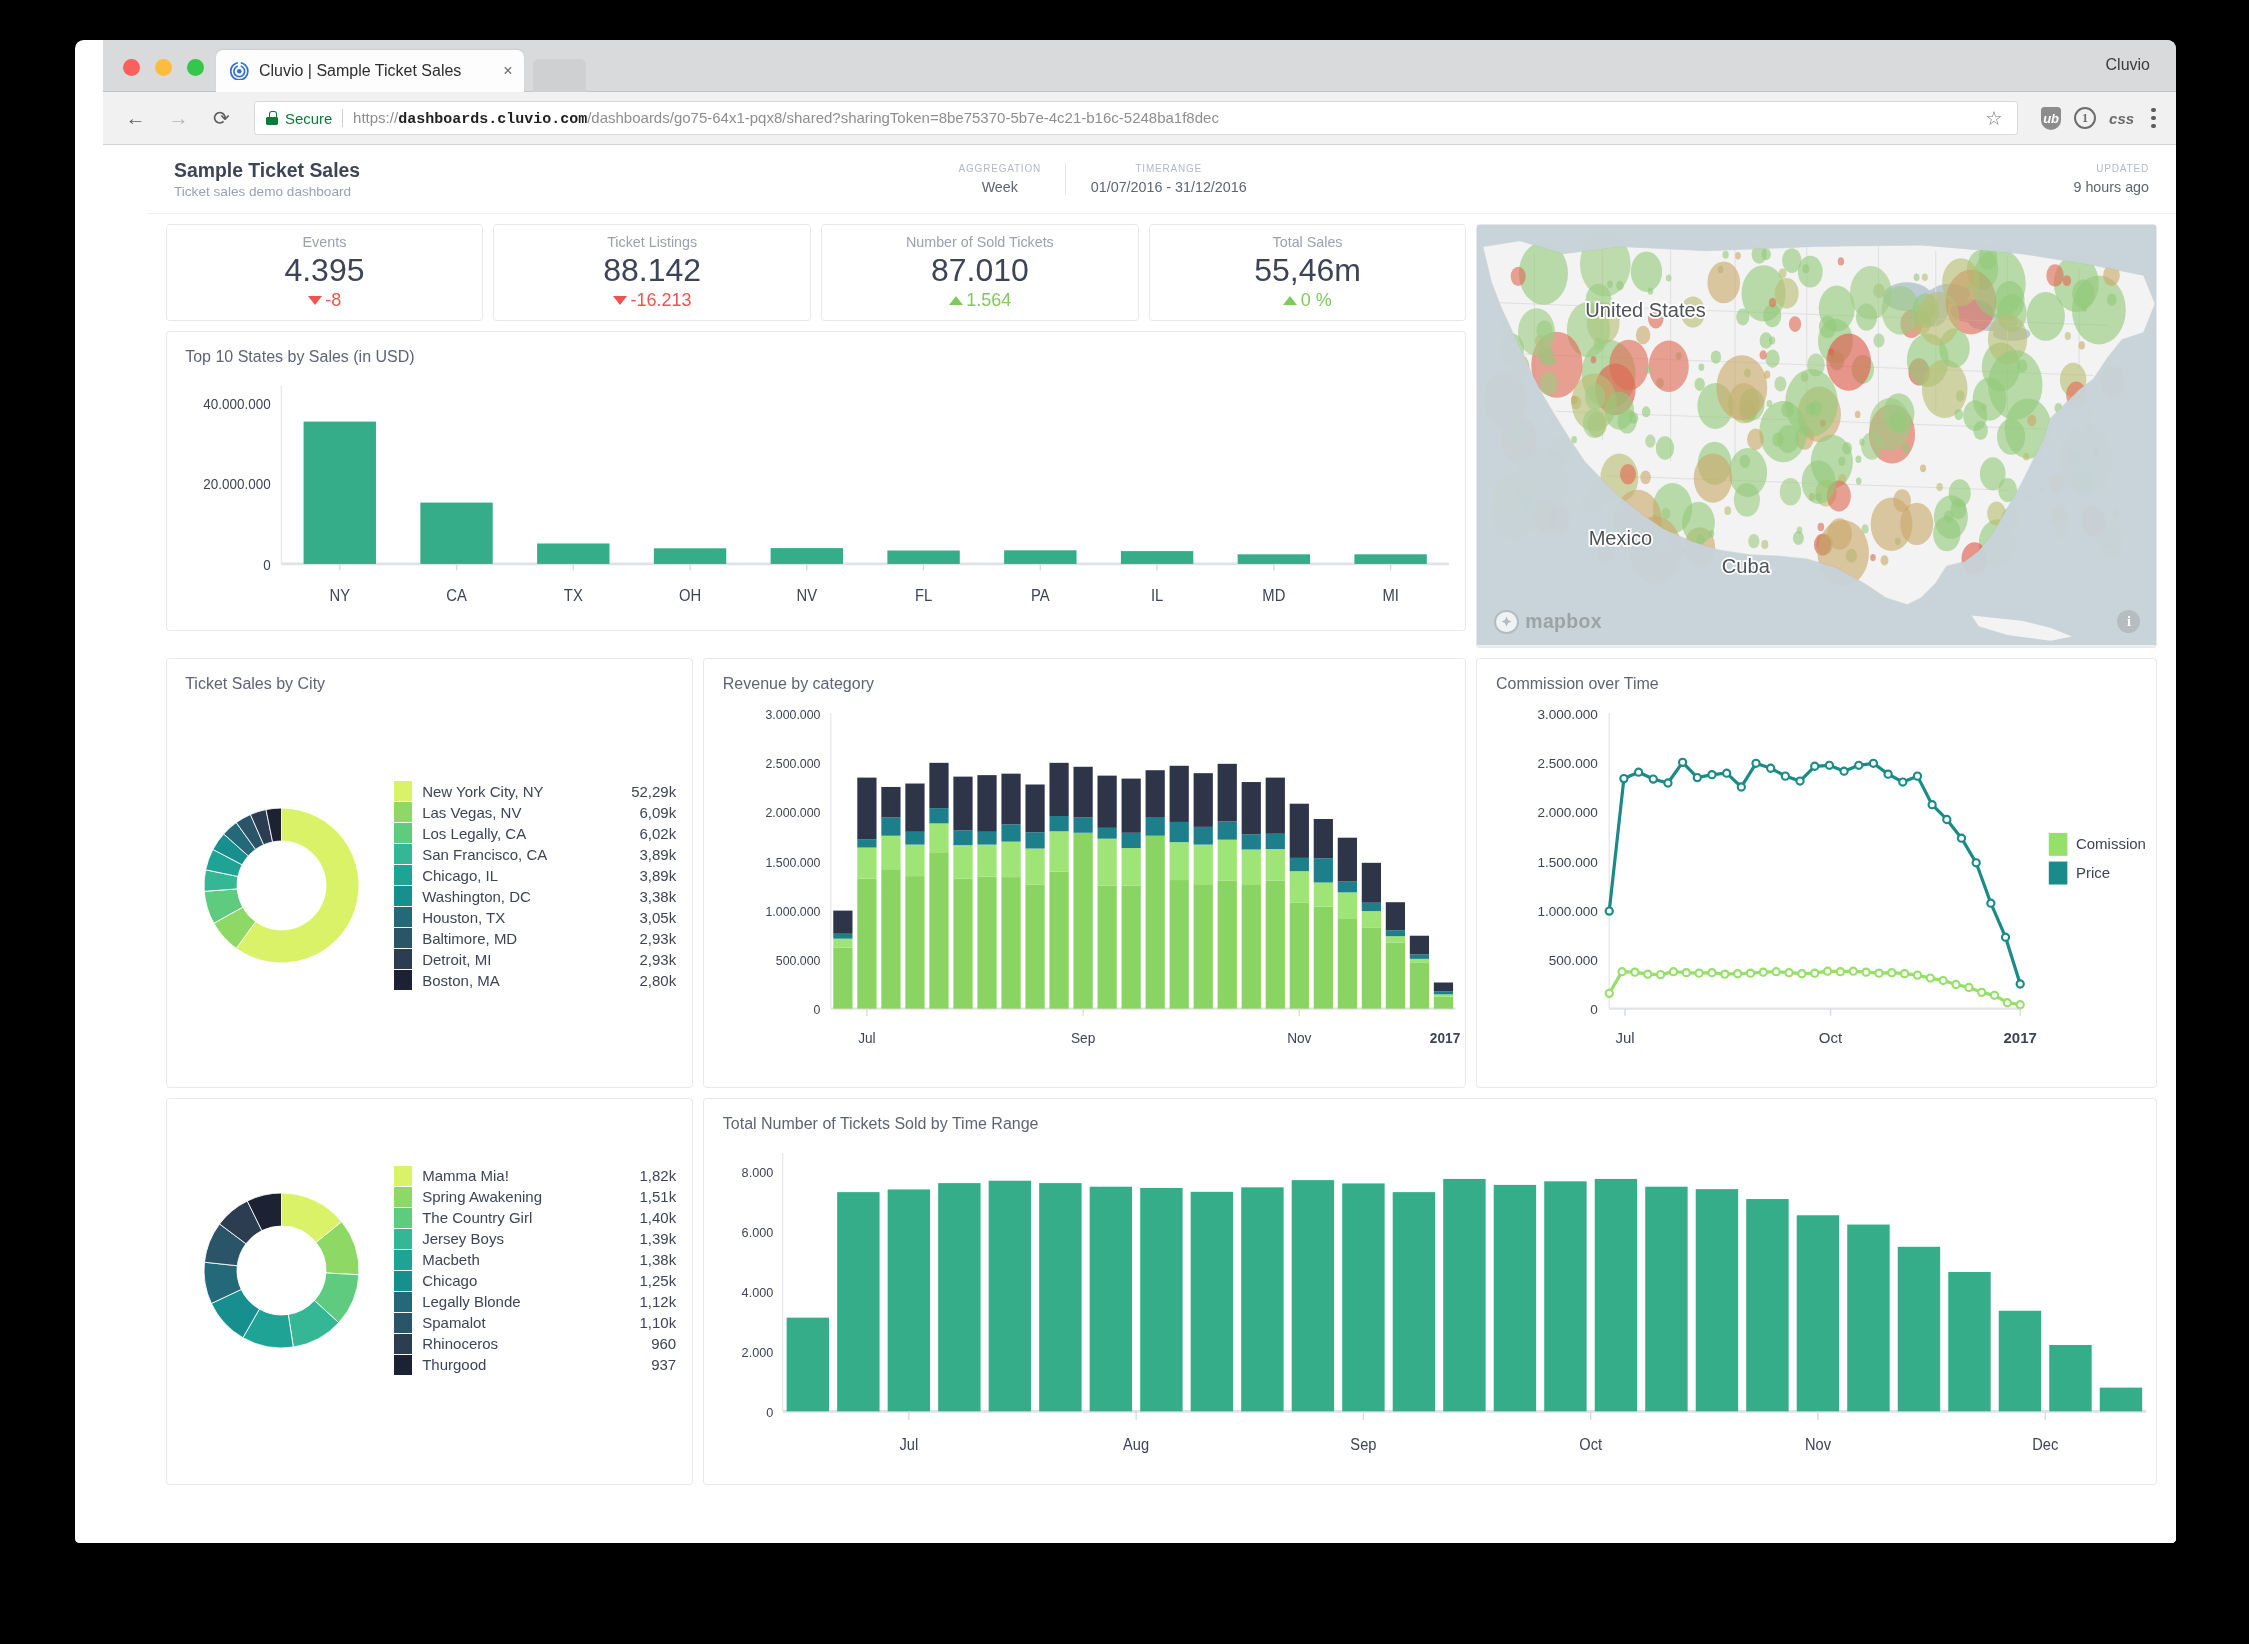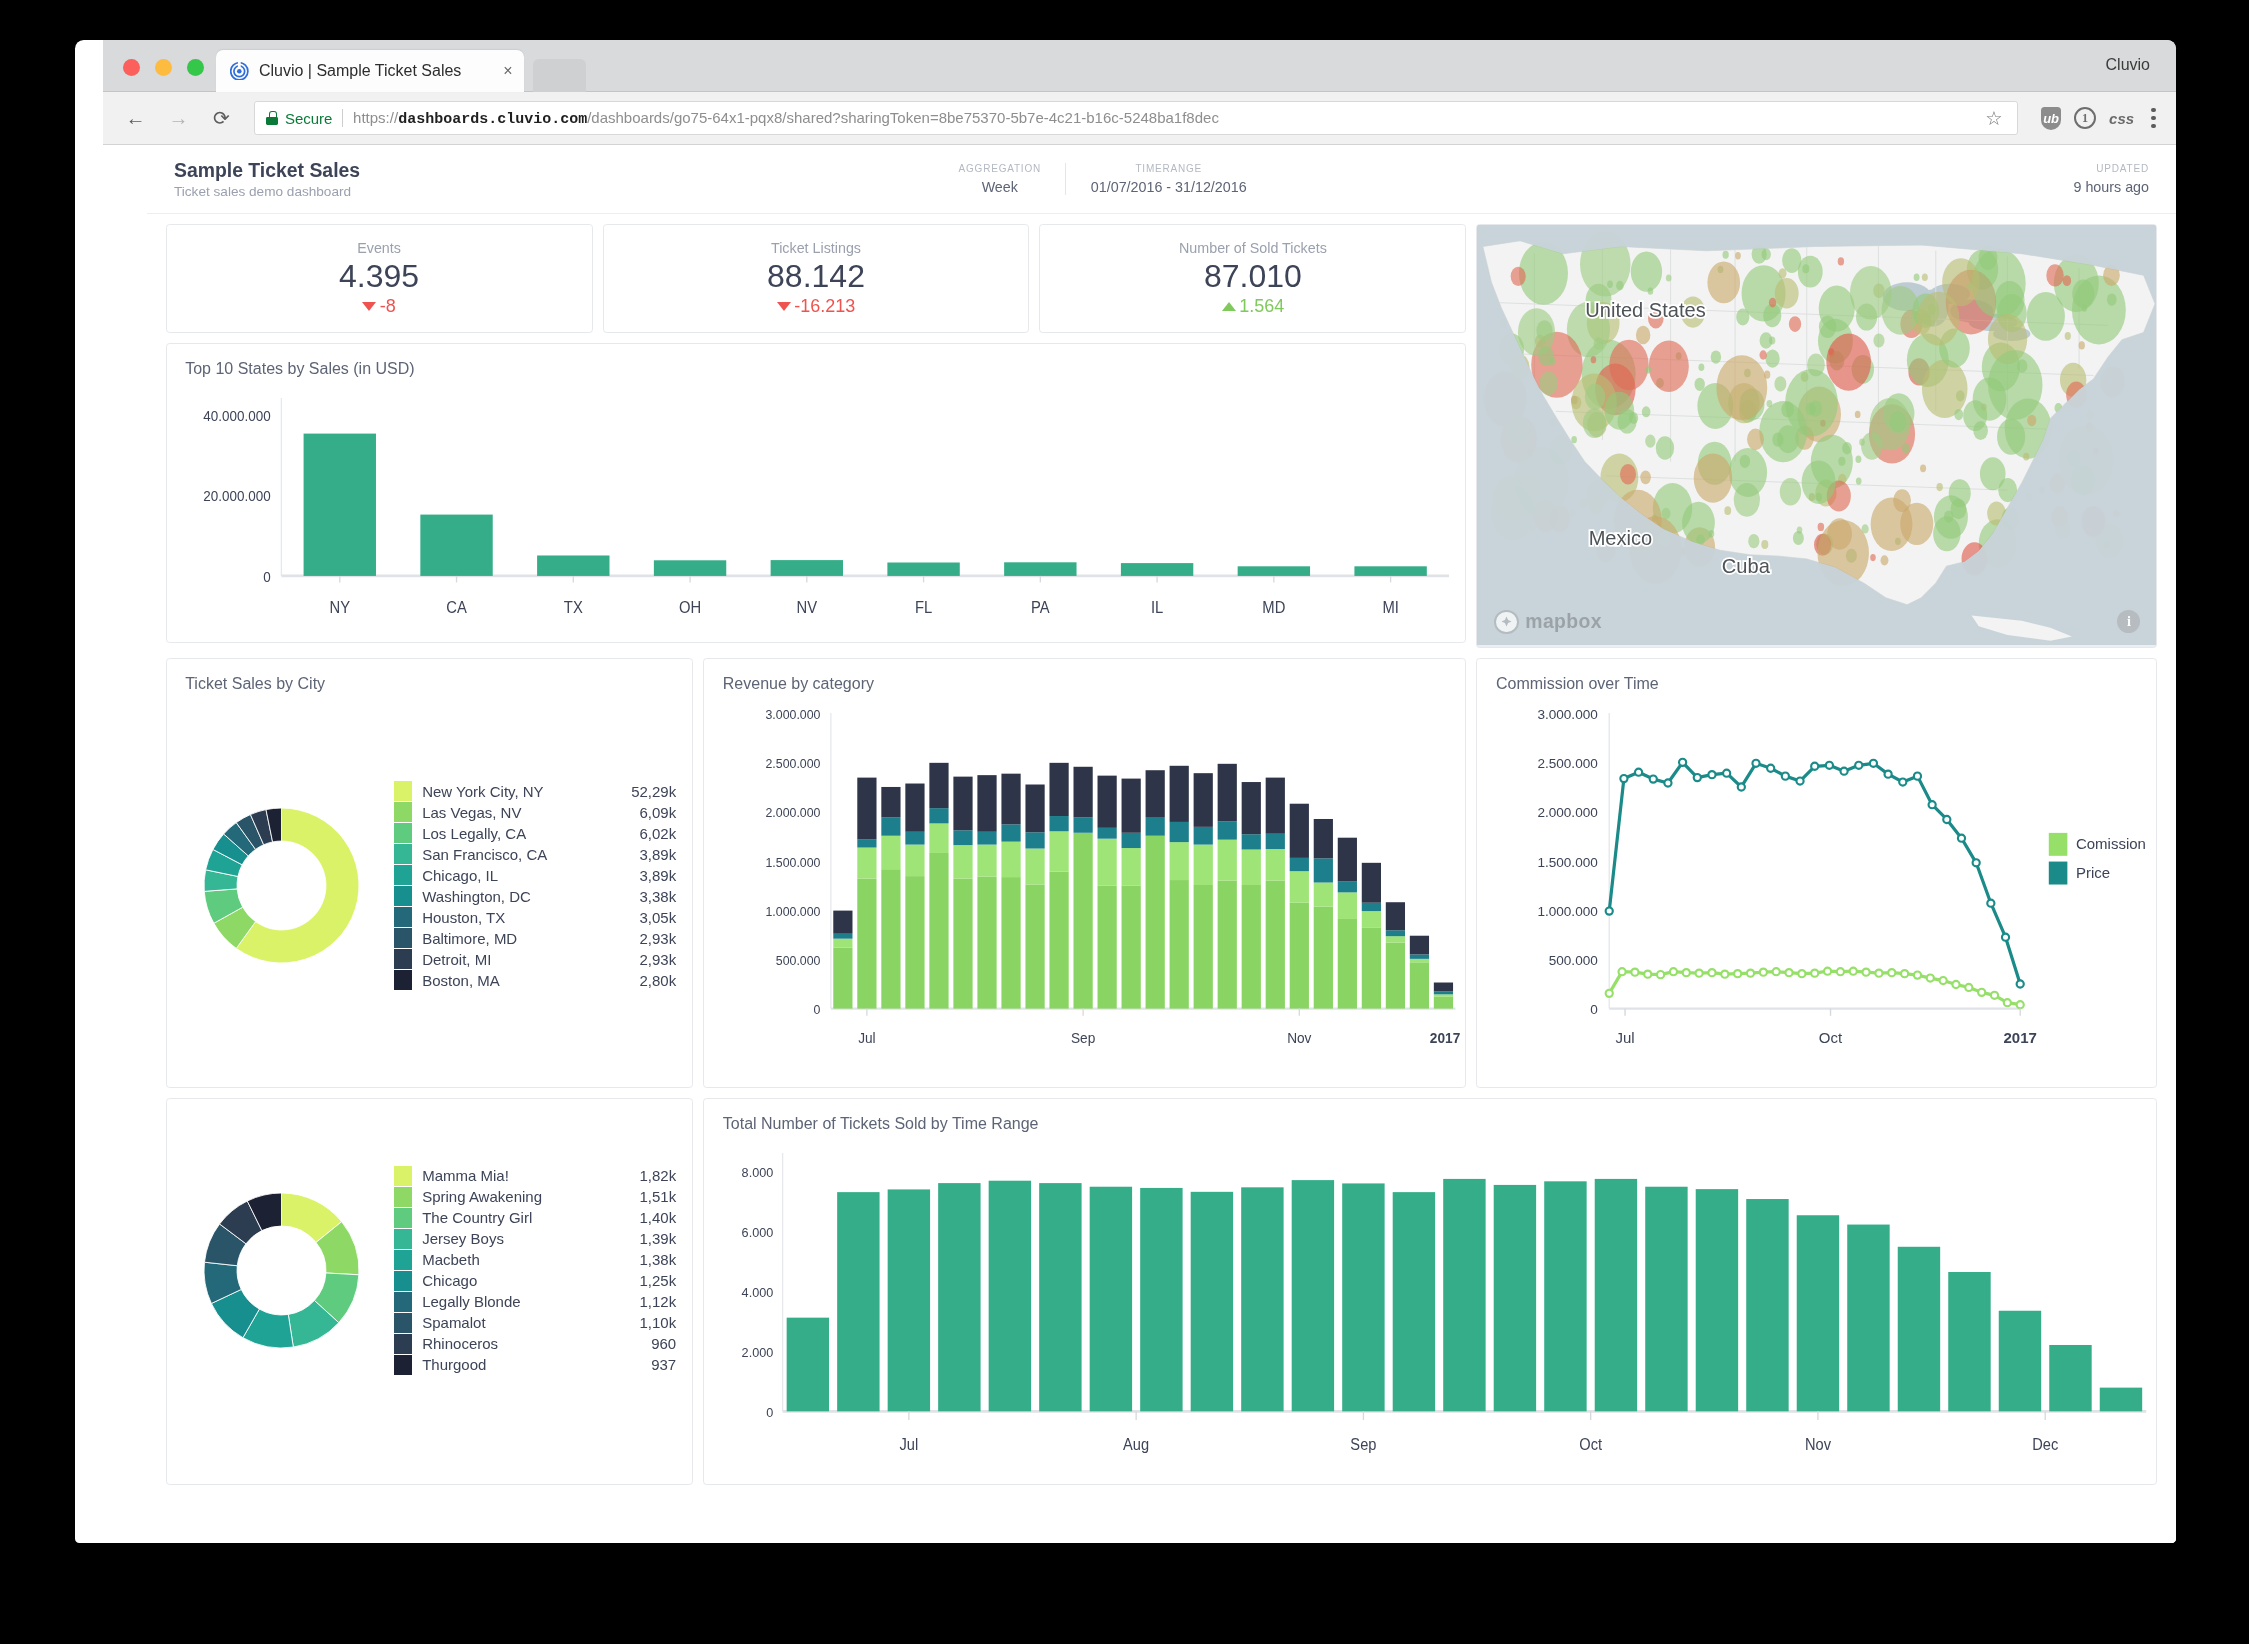--- a/index.html
+++ b/index.html
@@ -144,21 +144,21 @@
     border: 0.7px solid #e6e8ec;
     border-radius: 3.6px;
   }
   .card-title {
     font-size: 16px; color: #5d6475;
     padding: 16px 0 0 18.6px;
   }
   .kpi {
     flex: 1;
     background:#fff; border:0.7px solid #e6e8ec; border-radius:3.6px;
-    height: 109px;
+    height: 97px;
     display:flex; flex-direction:column; align-items:center; justify-content:center;
   }
   .kpi-name { font-size: 14.3px; color: #9aa0ad; margin-bottom: 4.3px;}
   .kpi-val { font-size: 32px; color: #3d4457; line-height: 1.05; }
   .kpi-delta { font-size: 18px; margin-top: 2.9px; display:flex; align-items:center; gap:3.6px;}
   .kpi-delta.down { color: #ef5350; }
   .kpi-delta.up { color: #80c95c; }
   .tri { width:0;height:0;border-left:7.2px solid transparent;border-right:7.2px solid transparent; }
   .tri.d { border-top: 9.3px solid #ef5350; }
   .tri.u { border-bottom: 9.3px solid #80c95c; }
@@ -288,20 +288,28 @@
                 <span class="tri d"></span>
                 <span>-16.213</span>
               </div>
             </div>
             <div class="kpi">
               <div class="kpi-name">Number of Sold Tickets</div>
               <div class="kpi-val">87.010</div>
               <div class="kpi-delta up">
                 <span class="tri u"></span>
                 <span>1.564</span>
+              </div>
+            </div>
+            <div class="kpi">
+              <div class="kpi-name">Total Sales</div>
+              <div class="kpi-val">55,46m</div>
+              <div class="kpi-delta up">
+                <span class="tri u"></span>
+                <span>0 %</span>
               </div>
             </div>
           </div>
 
           <div class="card" style="height:300px;">
             <div class="card-title">Top 10 States by Sales (in USD)</div>
             <svg id="svg-top-states" width="100%" height="251" viewBox="0 0 1930 350" preserveAspectRatio="none">
                 <text x="154" y="284" text-anchor="end" font-size="20" fill="#3d4457" font-family="&quot;Liberation Sans&quot;, sans-serif">0</text>
                 <text x="154" y="172.1818181818182" text-anchor="end" font-size="20" fill="#3d4457" font-family="&quot;Liberation Sans&quot;, sans-serif">20.000.000</text>
                 <text x="154" y="60.363636363636374" text-anchor="end" font-size="20" fill="#3d4457" font-family="&quot;Liberation Sans&quot;, sans-serif">40.000.000</text>

